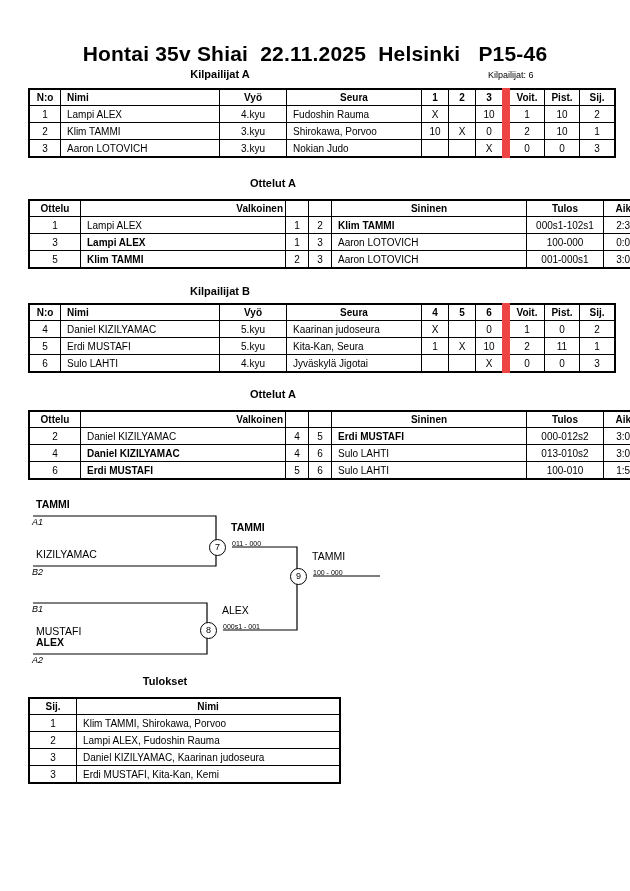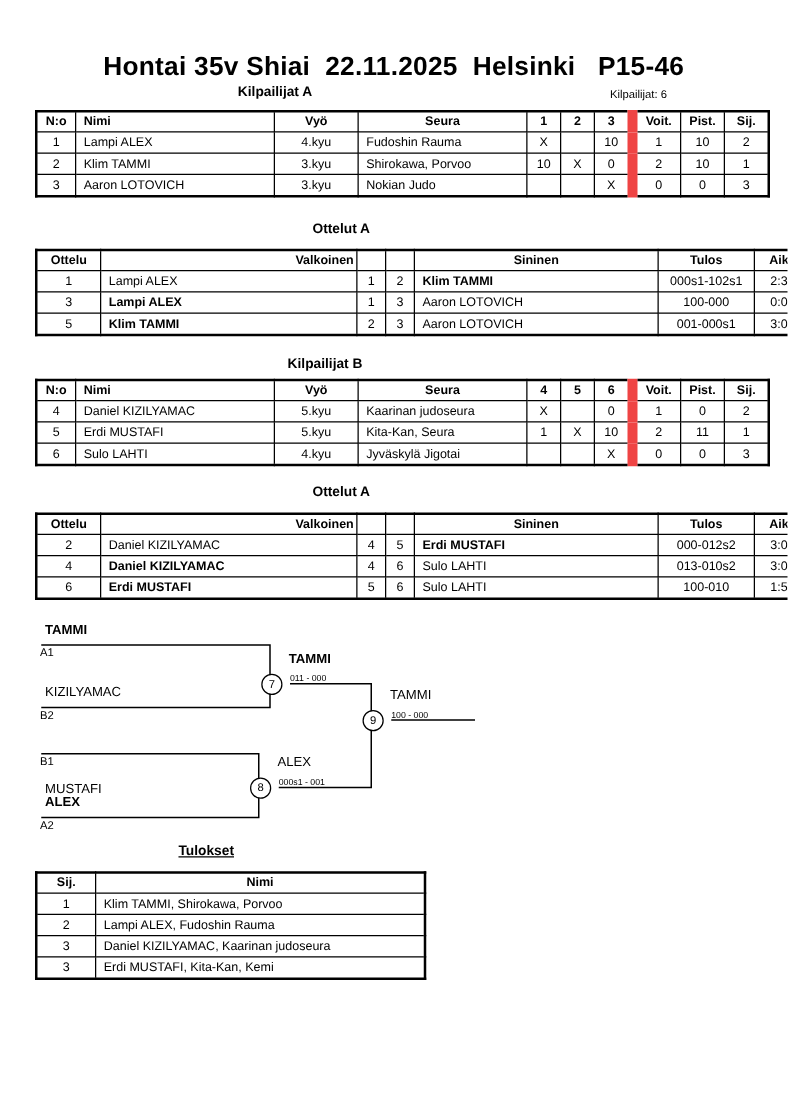--- a/index.html
+++ b/index.html
@@ -31,24 +31,24 @@
 
   .section-head {
     position: absolute;
     width: 630px;
     left: 0;
     text-align: center;
     font-size: 11px;
     font-weight: bold;
   }
   .section-head.pool-a-head  { top: 68px; width: 440px; }
-  .section-head.pool-b-head  { top: 285px; width: 440px; padding-left: 40px; }
+  .section-head.pool-b-head  { top: 285px; width: 440px; }
   .section-head.matches-a    { top: 177px; width: 546px; }
   .section-head.matches-b    { top: 388px; width: 546px; }
-  .section-head.results-head { top: 675px; width: 330px; text-decoration: underline; }
+  .section-head.results-head { top: 675px; width: 330px; }
 
   .entrant-count {
     position: absolute;
     top: 70px;
     left: 488px;
     font-size: 9px;
     white-space: pre;
   }
 
   
@@ -126,20 +126,21 @@
   .bk-label {
     position: absolute;
     font-size: 10.5px;
     white-space: nowrap;
   }
   .bk-label.bold { font-weight: bold; }
   .bk-seed {
     position: absolute;
     font-size: 9px;
     white-space: nowrap;
+    font-style: italic;
   }
   .bk-score {
     position: absolute;
     font-size: 7px;
     white-space: nowrap;
   }
   .bk-num {
     position: absolute;
     font-size: 9px;
     width: 15px;

